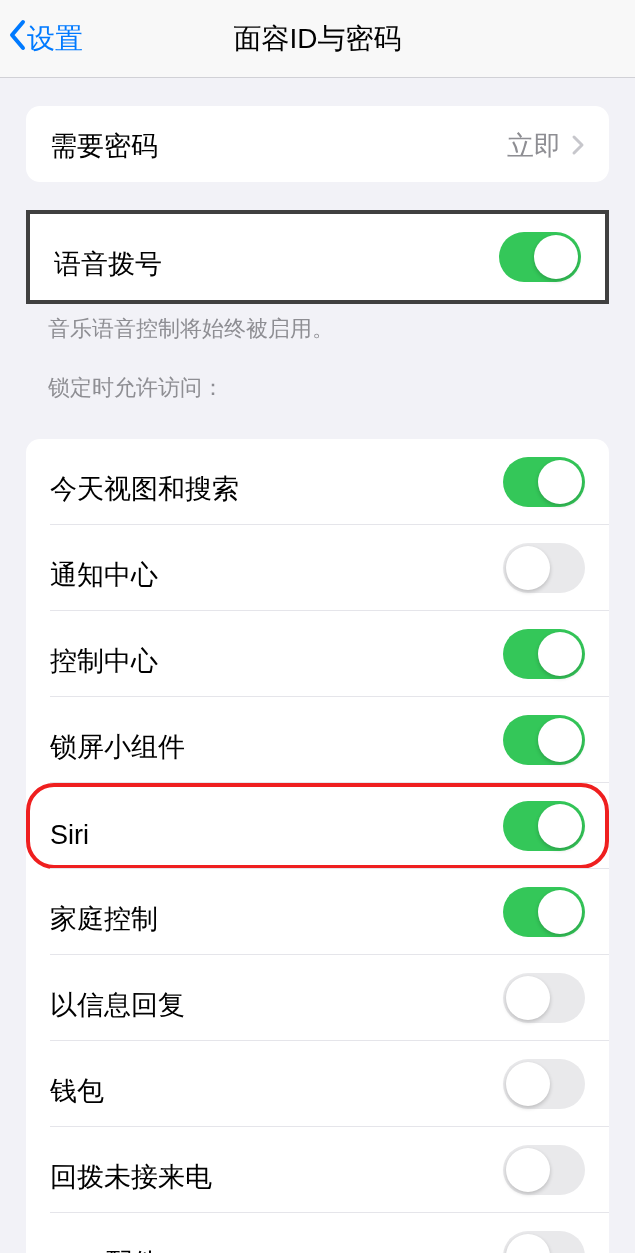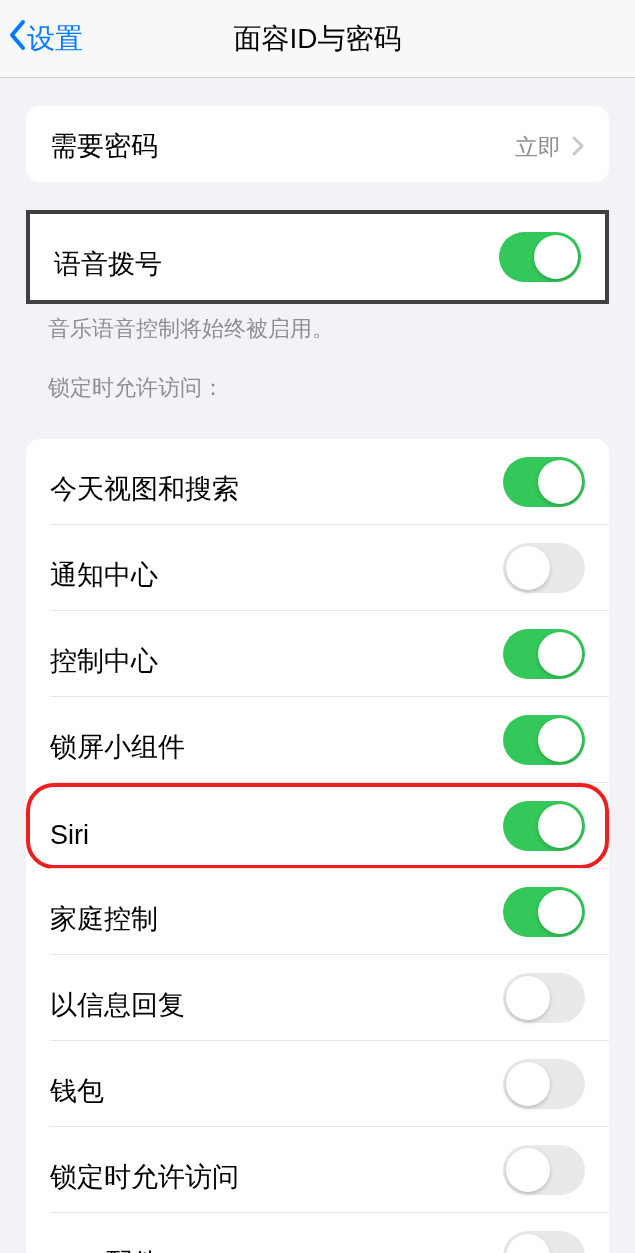--- a/index.html
+++ b/index.html
@@ -71,21 +71,21 @@
     .cell-label {
       font-size: 27px;
       color: #000;
     }
     .cell-right {
       display: flex;
       align-items: center;
       gap: 10px;
     }
     .cell-value {
-      font-size: 23px;
+      font-size: 27px;
       color: #8e8e93;
     }
     .disclosure {
       color: #c7c7cc;
       font-size: 30px;
       font-weight: 400;
     }
     .toggle {
       width: 82px;
       height: 50px;
@@ -228,21 +228,21 @@
           <div class="toggle-knob"></div>
         </div>
       </div>
       <div class="cell">
         <span class="cell-label">钱包</span>
         <div class="toggle off">
           <div class="toggle-knob"></div>
         </div>
       </div>
       <div class="cell">
-        <span class="cell-label">锁定时允许访问</span>
+        <span class="cell-label">回拨未接来电</span>
         <div class="toggle off">
           <div class="toggle-knob"></div>
         </div>
       </div>
       <div class="cell">
         <span class="cell-label">USB配件</span>
         <div class="toggle off">
           <div class="toggle-knob"></div>
         </div>
       </div>

